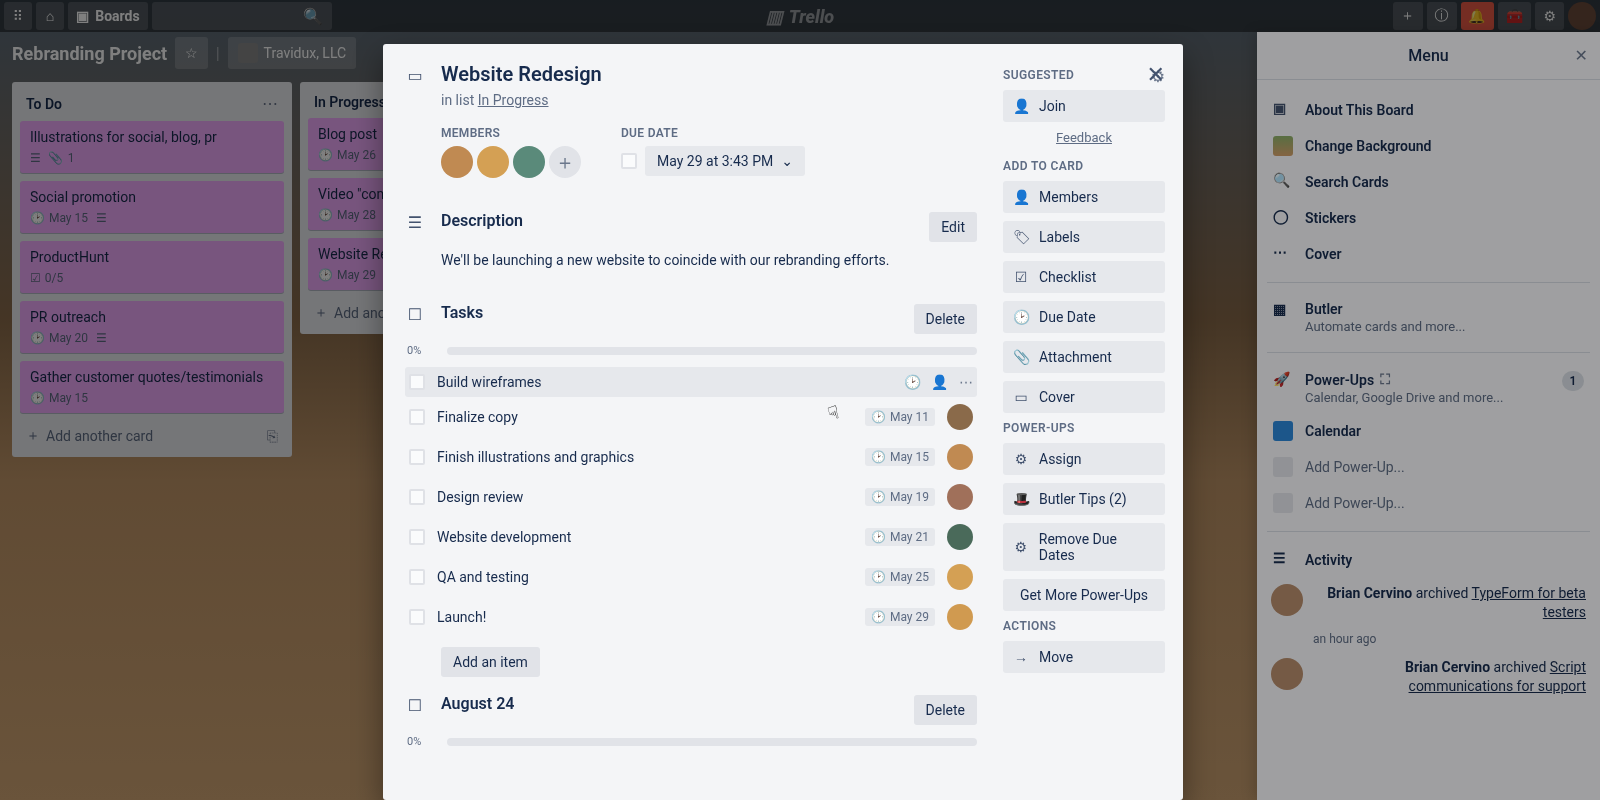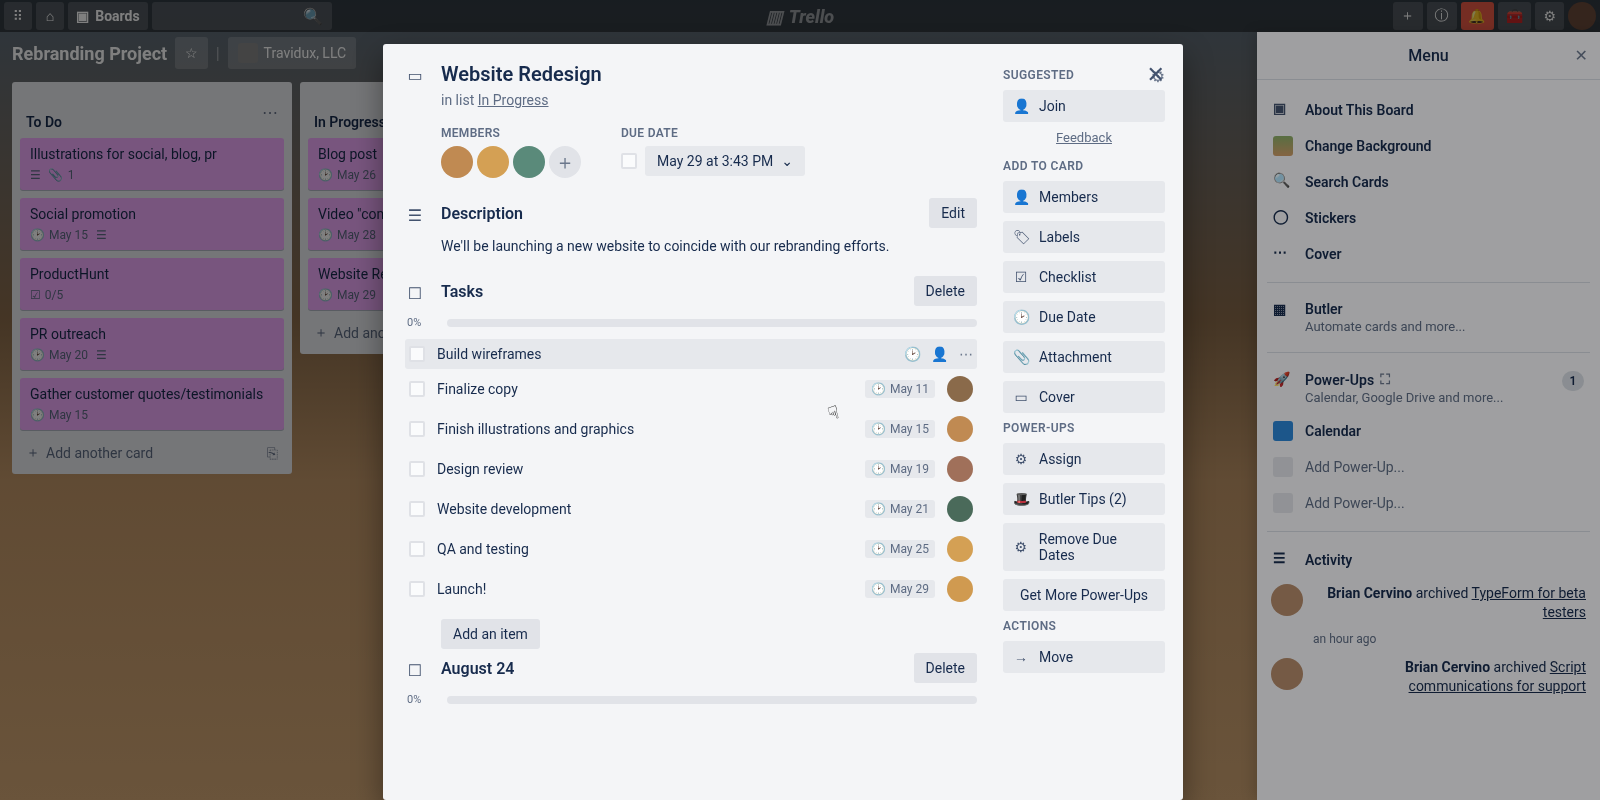--- a/index.html
+++ b/index.html
@@ -20,21 +20,21 @@
 
 .board-header { position:relative; z-index:0; height:42px; display:flex; align-items:center; padding:8px 12px; gap:8px; }
 .board-title { color:#fff; font-size:18px; font-weight:700; }
 .bh-btn { height:32px; padding:0 10px; border-radius:3px; background:rgba(255,255,255,0.18); color:#fff; display:flex; align-items:center; gap:6px; border:none; font-size:14px;}
 .bh-icon { width:20px; height:20px; border-radius:3px; background:#888;}
 
 
 .lists { position:relative; z-index:0; display:flex; gap:8px; padding:8px 12px; align-items:flex-start;}
 .list { width:280px; background:#ebecf0; border-radius:3px; padding:8px 8px 10px 8px; }
 .list-header { display:flex; justify-content:space-between; align-items:center; padding:4px 6px 8px 6px;}
-.list-title { font-size:14px; font-weight:600; color:#172b4d;margin-top:20px;}
+.list-title { font-size:14px; font-weight:600; color:#172b4d;}
 .card { background:#f0abfc; border-radius:3px; box-shadow:0 1px 0 rgba(9,30,66,.25); padding:8px 10px; margin-bottom:8px; }
 .card-title { font-size:14px; color:#172b4d; margin-bottom:6px;}
 .card-badges { display:flex; gap:8px; align-items:center; color:#5e6c84; font-size:12px;}
 .badge { display:flex; align-items:center; gap:4px;}
 .add-card { display:flex; align-items:center; justify-content:space-between; color:#5e6c84; font-size:14px; padding:6px 6px 2px 6px; }
 .add-card-left { display:flex; align-items:center; gap:6px;}
 .add-list-btn { height:40px; min-width:40px; background:rgba(255,255,255,0.18); border-radius:3px; color:#fff; display:flex; align-items:center; gap:6px; padding:0 12px; align-self:flex-start;}
 
 
 .menu-panel { position:absolute; right:0; top:32px; bottom:0; width:343px; background:#f4f5f7; z-index:3; box-shadow:-4px 0 12px rgba(0,0,0,.15);}
@@ -69,21 +69,21 @@
 .row-38 { margin-left:38px; }
 .meta-row { display:flex; gap:40px; margin-bottom:20px;}
 .members-row { display:flex; gap:4px; align-items:center;}
 .member { width:32px; height:32px; border-radius:50%; }
 .member.add { background:rgba(9,30,66,.08); color:#6b778c; display:flex; align-items:center; justify-content:center; font-size:20px;}
 .due-box { display:flex; align-items:center; gap:8px;}
 .chk { width:16px; height:16px; border:2px solid #dfe1e6; border-radius:2px; background:#fafbfc;}
 .due-btn { background:rgba(9,30,66,.06); border-radius:3px; padding:7px 12px; display:flex; align-items:center; gap:8px; font-size:14px; color:#172b4d;}
 .section-head { display:flex; align-items:center; gap:14px; margin-bottom:10px;}
 .section-title { font-size:16px; font-weight:600; color:#172b4d; flex:1;}
-.grey-btn { background:rgba(9,30,66,.08); border:none; border-radius:3px; padding:7px 12px; font-size:14px; color:#172b4d; cursor:pointer;}
+.grey-btn { background:rgba(9,30,66,.08); border:none; border-radius:3px; padding:7px 12px; font-size:14px; color:#172b4d; cursor:pointer;margin-top:14px;}
 .desc-text { font-size:14px; color:#172b4d; margin-left:38px; margin-bottom:22px;}
 .progress-row { display:flex; align-items:center; gap:10px; margin-bottom:10px; margin-left:4px;}
 .progress-pct { font-size:11px; color:#5e6c84; width:30px;}
 .progress-bar { flex:1; height:8px; background:rgba(9,30,66,.08); border-radius:4px;}
 .task-row { display:flex; align-items:center; gap:12px; padding:7px 4px 7px 4px; border-radius:3px; margin-left:2px;}
 .task-row.hover { background:rgba(9,30,66,.06);}
 .task-chk { width:16px; height:16px; border:2px solid #dfe1e6; border-radius:2px; background:#fafbfc; flex:none;}
 .task-label { font-size:14px; color:#172b4d; flex:1;}
 .task-date { background:rgba(9,30,66,.06); border-radius:3px; padding:2px 6px; font-size:12px; color:#5e6c84; display:flex; align-items:center; gap:4px;}
 .task-assignee { width:26px; height:26px; border-radius:50%; }

